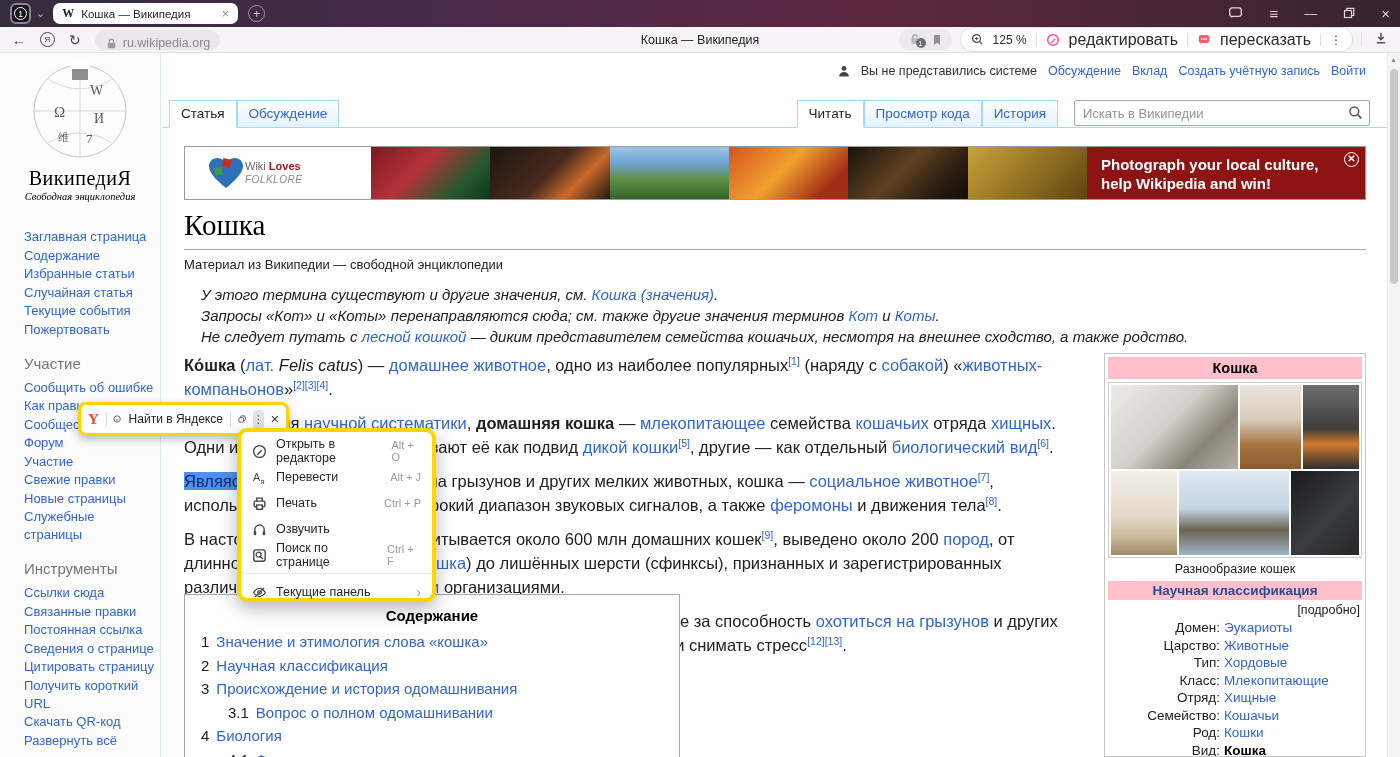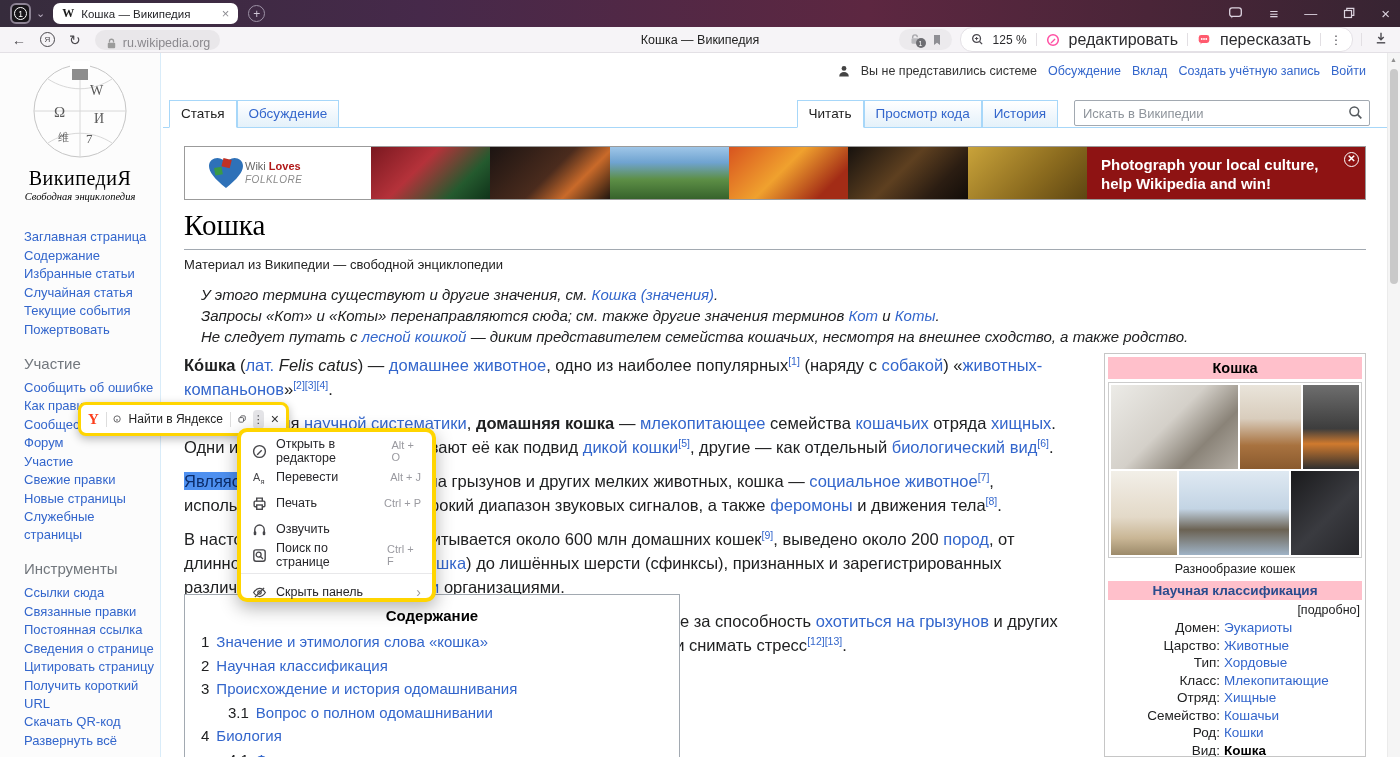--- a/index.html
+++ b/index.html
@@ -498,18 +498,18 @@
         <span>Поиск по странице</span>
         <span class="sc">Ctrl + F</span>
       </div>
       <div class="mdiv"></div>
       <div class="mi">
         <svg viewBox="0 0 14 14" class="micon">
           <path d="M1.5 7C3.3 4.4 5.1 3.2 7 3.2S10.7 4.4 12.5 7C10.7 9.6 8.9 10.8 7 10.8S3.3 9.6 1.5 7Z" fill="none" stroke="#46464a" stroke-width="1.2"></path>
           <circle cx="7" cy="7" r="1.6" fill="none" stroke="#46464a" stroke-width="1.2"></circle>
           <path d="M2.7 11.3 11.3 2.7" stroke="#46464a" stroke-width="1.2"></path>
         </svg>
-        <span>Скрыть панель</span>
+        <span>Текущие панель</span>
         <span class="sub">›</span>
       </div>
     </div>
 
 </div>
 
 </body></html>

